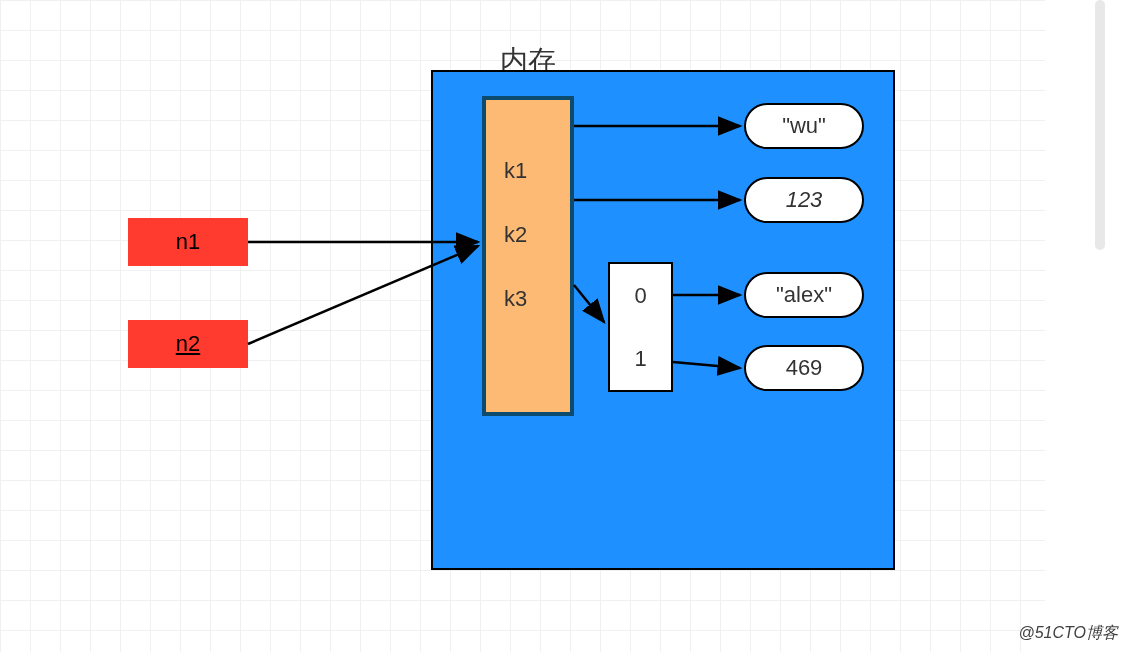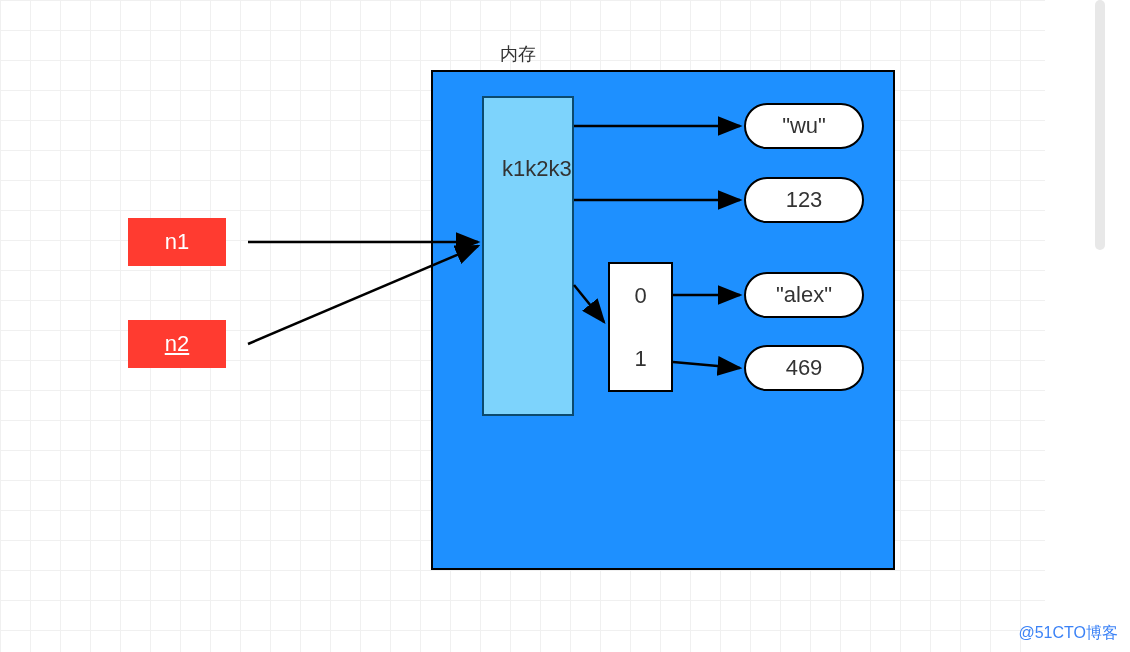--- a/index.html
+++ b/index.html
@@ -28,44 +28,44 @@
     left: 1095px;
     width: 10px;
     height: 250px;
     background: #e8e8e8;
     border-radius: 5px;
   }
   .memory-label {
     position: absolute;
     left: 500px;
     top: 42px;
-    font-size: 18px;
+    font-size: 28px;
     color: #333;
   }
   .memory-box {
     position: absolute;
     left: 431px;
     top: 70px;
     width: 464px;
     height: 500px;
     background: #1E90FF;
     border: 2px solid #000;
     box-sizing: border-box;
   }
   .dict-box {
     position: absolute;
     left: 482px;
     top: 96px;
     width: 92px;
     height: 320px;
-    background: #7dd3fc;
-    border: 2px solid #0c4a6e;
+    background: #fdba74;
+    border: 4px solid #0c4a6e;
     box-sizing: border-box;
     display: flex;
-    flex-direction: row;
+    flex-direction: column;
     justify-content: start;
     padding-top: 58px;
     padding-left: 18px;
     font-size: 22px;
     color: #333;
   }
   .dict-box div { margin-bottom: 38px; }
   .list-box {
     position: absolute;
     left: 608px;
@@ -91,44 +91,45 @@
     border-radius: 23px;
     box-sizing: border-box;
     display: flex;
     align-items: center;
     justify-content: center;
     font-size: 22px;
     color: #333;
   }
   .red-box {
     position: absolute;
-    width: 98px;
+    width: 120px;
     height: 48px;
     background: #FF3B30;
     display: flex;
     align-items: center;
     justify-content: center;
     font-size: 22px;
-    color: #ffffff;
+    color: #000000;
     box-sizing: border-box;
     text-align: right;
   }
   .arrow-svg {
     position: absolute;
     top: 0; left: 0;
     width: 1045px;
     height: 652px;
     pointer-events: none;
   }
   .watermark {
     position: absolute;
     right: 12px;
     bottom: 8px;
     font-size: 16px;
-    color: #3b82f6;
+    color: #404040;
+    font-style: italic;
   }
 </style>
 </head>
 <body>
 
 <div class="grid-bg"></div>
 <div class="vbar"></div>
 
 <div class="memory-label">内存</div>
 
@@ -139,21 +140,21 @@
   <div>k2</div>
   <div>k3</div>
 </div>
 
 <div class="list-box">
   <div>0</div>
   <div>1</div>
 </div>
 
 <div class="pill" style="left:744px; top:103px;">"wu"</div>
-<div class="pill" style="left:744px; top:177px;">123</div>
+<div class="pill" style="left:744px; top:177px;font-style:italic;">123</div>
 <div class="pill" style="left:744px; top:272px;">"alex"</div>
 <div class="pill" style="left:744px; top:345px;">469</div>
 
 <div class="red-box" style="left:128px; top:218px;">n1</div>
 <div class="red-box" style="left:128px; top:320px;text-decoration:underline;">n2</div>
 
 <svg class="arrow-svg">
   <defs>
     <marker id="arrowhead" markerWidth="10" markerHeight="8" refX="9" refY="4" orient="auto">
       <polygon points="0 0, 10 4, 0 8" fill="#000"></polygon>

